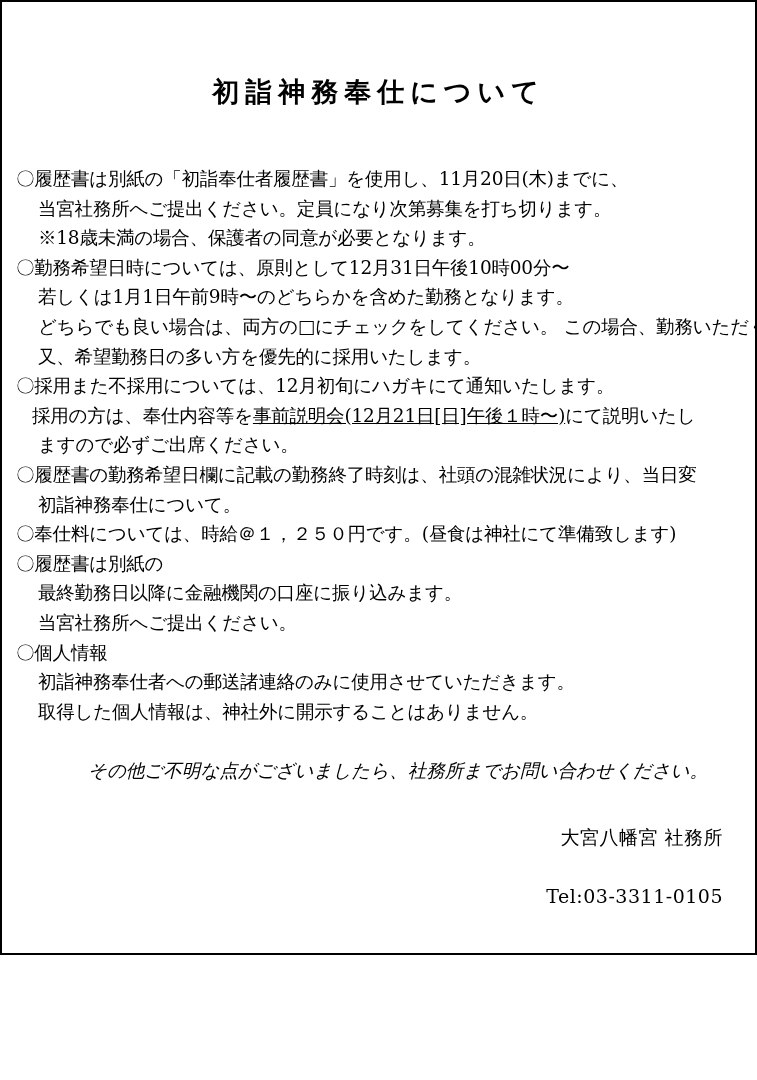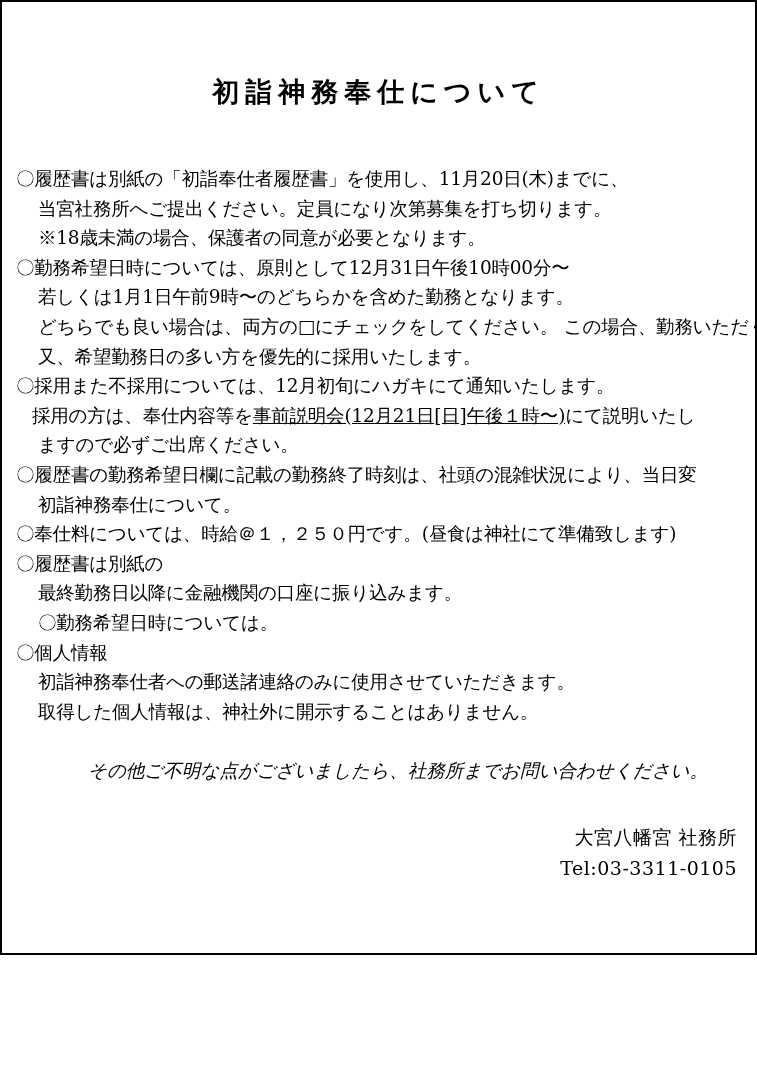--- a/index.html
+++ b/index.html
@@ -28,20 +28,21 @@
     font-size: 27px;
     font-weight: bold;
     letter-spacing: 6px;
     margin-top: 72px;
     margin-bottom: 0;
     font-family: "DejaVu Serif", "Liberation Serif", serif;
   }
   .body-block {
     margin-top: 54px;
     padding-left: 14px;
+    padding-right: 14px;
   }
   .para {
     margin: 0;
   }
   .line {
     font-size: 18.5px;
     line-height: 29.6px;
     white-space: nowrap;
     font-family: "DejaVu Serif", "Liberation Serif", serif;
     letter-spacing: -0.2px;
@@ -68,20 +69,21 @@
   .signature {
     margin-top: 36px;
     text-align: right;
     padding-right: 18px;
   }
   .signature .sig-line {
     font-size: 19px;
     line-height: 31px;
     font-family: "DejaVu Serif", "Liberation Serif", serif;
     letter-spacing: 0.5px;
+    margin-top: 28px;
   }
   .checkbox-glyph {
     font-family: "DejaVu Sans", sans-serif;
   }
 </style>
 </head>
 <body>
 
 <div class="page">
 
@@ -113,21 +115,21 @@
       <div class="line indent1">初詣神務奉仕について。</div>
     </div>
 
     <div class="para">
       <div class="line">〇奉仕料については、時給＠１，２５０円です。(昼食は神社にて準備致します)</div>
     </div>
 
     <div class="para">
       <div class="line">〇履歴書は別紙の</div>
       <div class="line indent1">最終勤務日以降に金融機関の口座に振り込みます。</div>
-      <div class="line indent1">〇勤務希望日時については。</div>
+      <div class="line indent1">当宮社務所へご提出ください。</div>
     </div>
 
     <div class="para">
       <div class="line">〇個人情報</div>
       <div class="line indent1">初詣神務奉仕者への郵送諸連絡のみに使用させていただきます。</div>
       <div class="line indent1">取得した個人情報は、神社外に開示することはありません。</div>
     </div>
 
     <div class="closing">その他ご不明な点がございましたら、社務所までお問い合わせください。</div>
 

